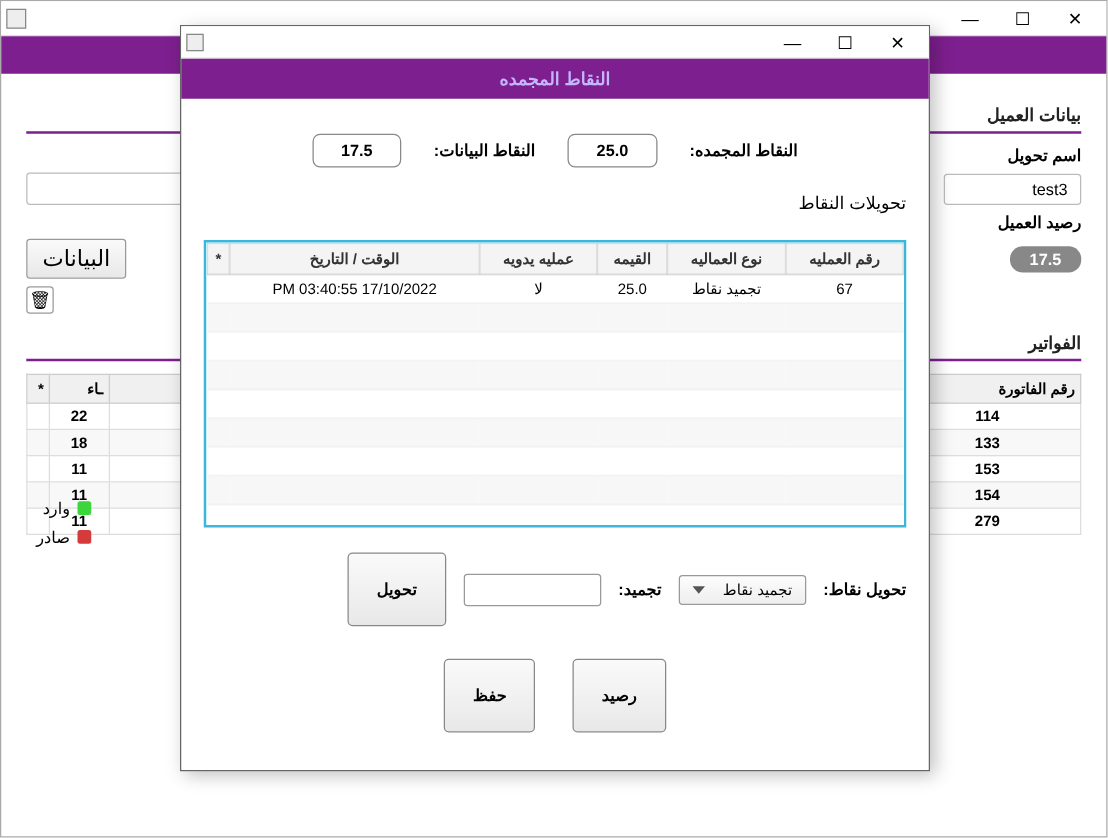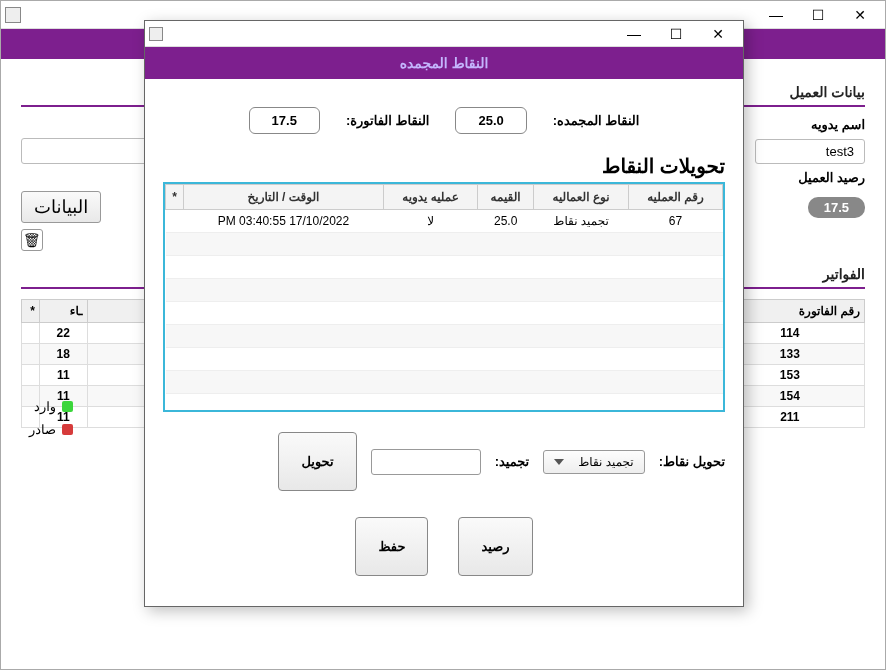--- a/index.html
+++ b/index.html
@@ -43,21 +43,21 @@
 .modal { position: absolute; left: 144px; top: 20px; width: 600px; background: #fff; border: 1px solid #666; box-shadow: 4px 4px 14px rgba(0,0,0,0.25); }
 .modal-tb { height: 26px; background: #fff; display: flex; justify-content: space-between; align-items: center; padding: 0 4px; border-bottom: 1px solid #ddd; }
 .modal-tb .icon { width: 14px; height: 14px; border: 1px solid #888; background: #eee; }
 .modal-header { background: #7d1f8e; color: #c4b5fd; text-align: center; font-weight: bold; padding: 8px 0; font-size: 14px; }
 .modal-body { padding: 14px 18px; direction: rtl; }
 
 .stats-row { display: flex; justify-content: center; gap: 26px; align-items: center; margin: 14px 0 20px 0; }
 .stat-label { font-weight: bold; font-size: 13px; }
 .stat-box { border: 1px solid #888; border-radius: 6px; padding: 5px 22px; font-weight: bold; font-size: 13px; text-align: center; }
 
-.trans-title { font-weight: bold; font-size: 20px; margin-bottom: 4px; }
+.trans-title { font-weight: normal; font-size: 14px; margin-bottom: 22px; }
 .trans-frame { border: 2px solid #3bb7d9; height: 230px; overflow: auto; background: #fff; }
 .trans-table { width: 100%; border-collapse: collapse; font-size: 12px; direction: rtl; }
 .trans-table th { background: #f4f4f4; border: 1px solid #ccc; padding: 5px 4px; font-weight: bold; color: #333; }
 .trans-table td { border-bottom: 1px solid #eee; padding: 4px; text-align: center; }
 .trans-table .star { width: 18px; }
 .trans-table tbody tr:nth-child(even) td { background: #f7f7f7; }
 
 .action-row { display: flex; align-items: center; gap: 14px; margin: 20px 0 10px 0; }
 .action-row label { font-weight: bold; font-size: 13px; }
 .dd { border: 1px solid #999; border-radius: 3px; padding: 4px 10px; background: linear-gradient(#fdfdfd,#eee); display: flex; align-items: center; gap: 14px; cursor: pointer; font-size: 12px; }
@@ -80,21 +80,21 @@
     </div>
   </div>
 
   <div class="purple-bar"></div>
 
   <div class="main-content">
     <div class="section-title">بيانات العميل</div>
     <div class="purple-line"></div>
 
     <div class="cust-row">
-      <span class="cust-label">اسم يدويه</span>
+      <span class="cust-label">اسم تحويل</span>
     </div>
     <div class="cust-row" style="justify-content:space-between;">
       <input class="cust-input" value="test3" style="">
       <div class="bg-input"></div>
     </div>
     <div class="cust-row">
       <span class="cust-label">رصيد العميل</span>
     </div>
     <div class="cust-row" style="justify-content:space-between; align-items:center;">
       <span class="badge">17.5</span>
@@ -140,21 +140,21 @@
             <td></td>
           </tr>
           <tr>
             <td>154</td>
             <td></td>
             <td></td>
             <td>11</td>
             <td></td>
           </tr>
           <tr>
-            <td>211</td>
+            <td>279</td>
             <td>60.0</td>
             <td></td>
             <td>11</td>
             <td></td>
           </tr>
         </tbody>
     </table>
   </div>
 
   <div class="legend">
@@ -177,21 +177,21 @@
       <div class="tb-btn">—</div>
       <div class="tb-btn">☐</div>
       <div class="tb-btn">✕</div>
     </div>
   </div>
   <div class="modal-header">النقاط المجمده</div>
   <div class="modal-body">
     <div class="stats-row">
       <span class="stat-label">النقاط المجمده:</span>
       <span class="stat-box">25.0</span>
-      <span class="stat-label">النقاط الفاتورة:</span>
+      <span class="stat-label">النقاط البيانات:</span>
       <span class="stat-box">17.5</span>
     </div>
 
     <div class="trans-title">تحويلات النقاط</div>
     <div class="trans-frame">
       <table class="trans-table">
         <thead>
           <tr>
             <th>رقم العمليه</th>
             <th>نوع العماليه</th>

